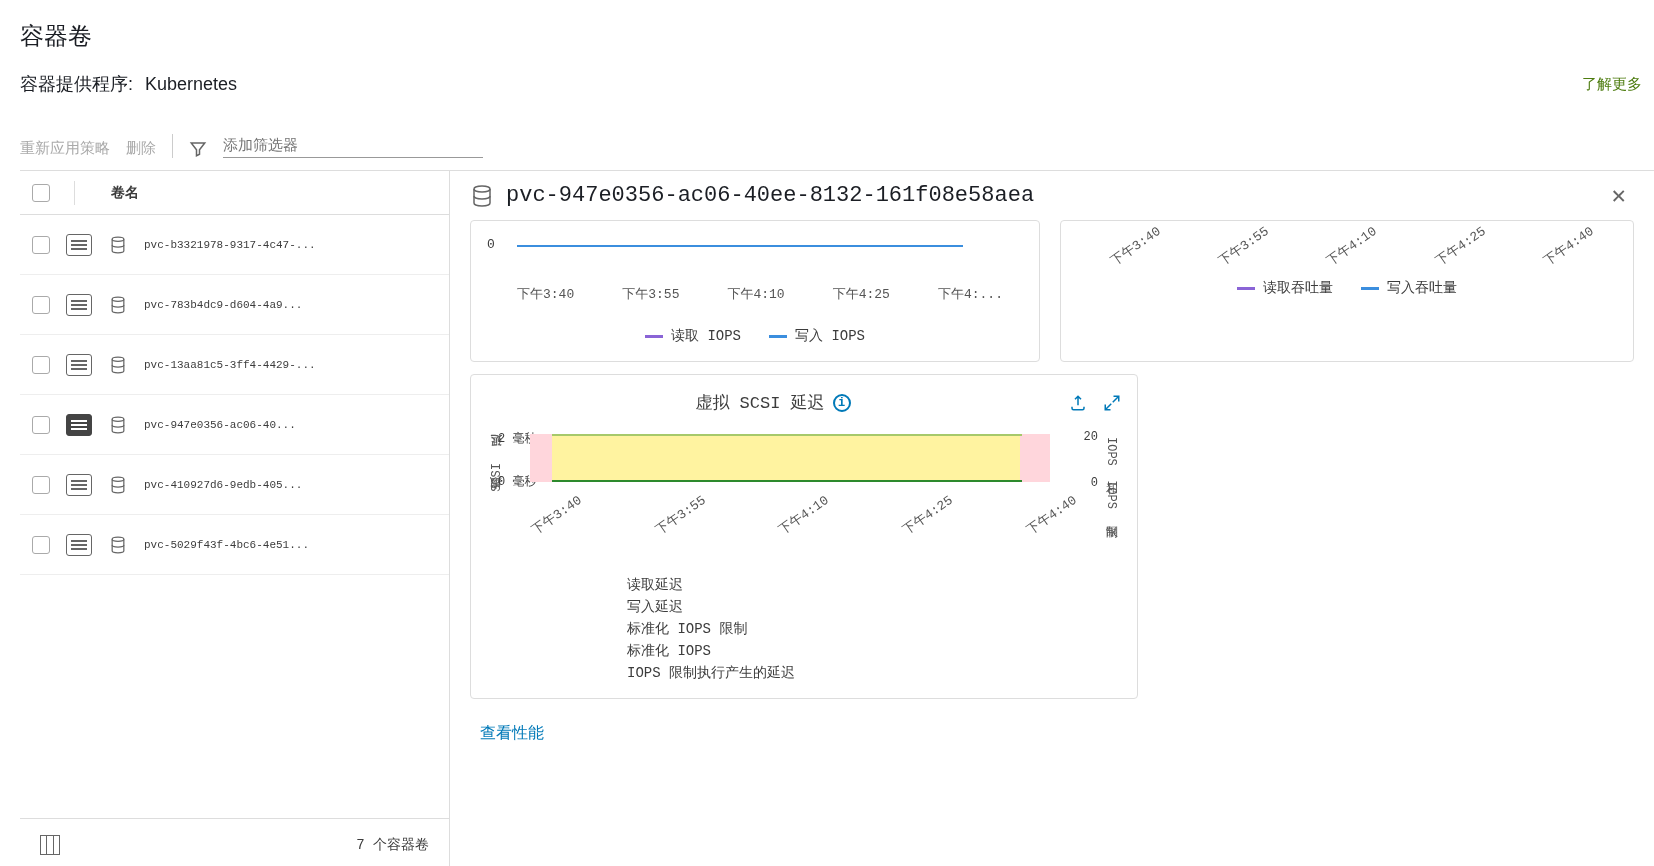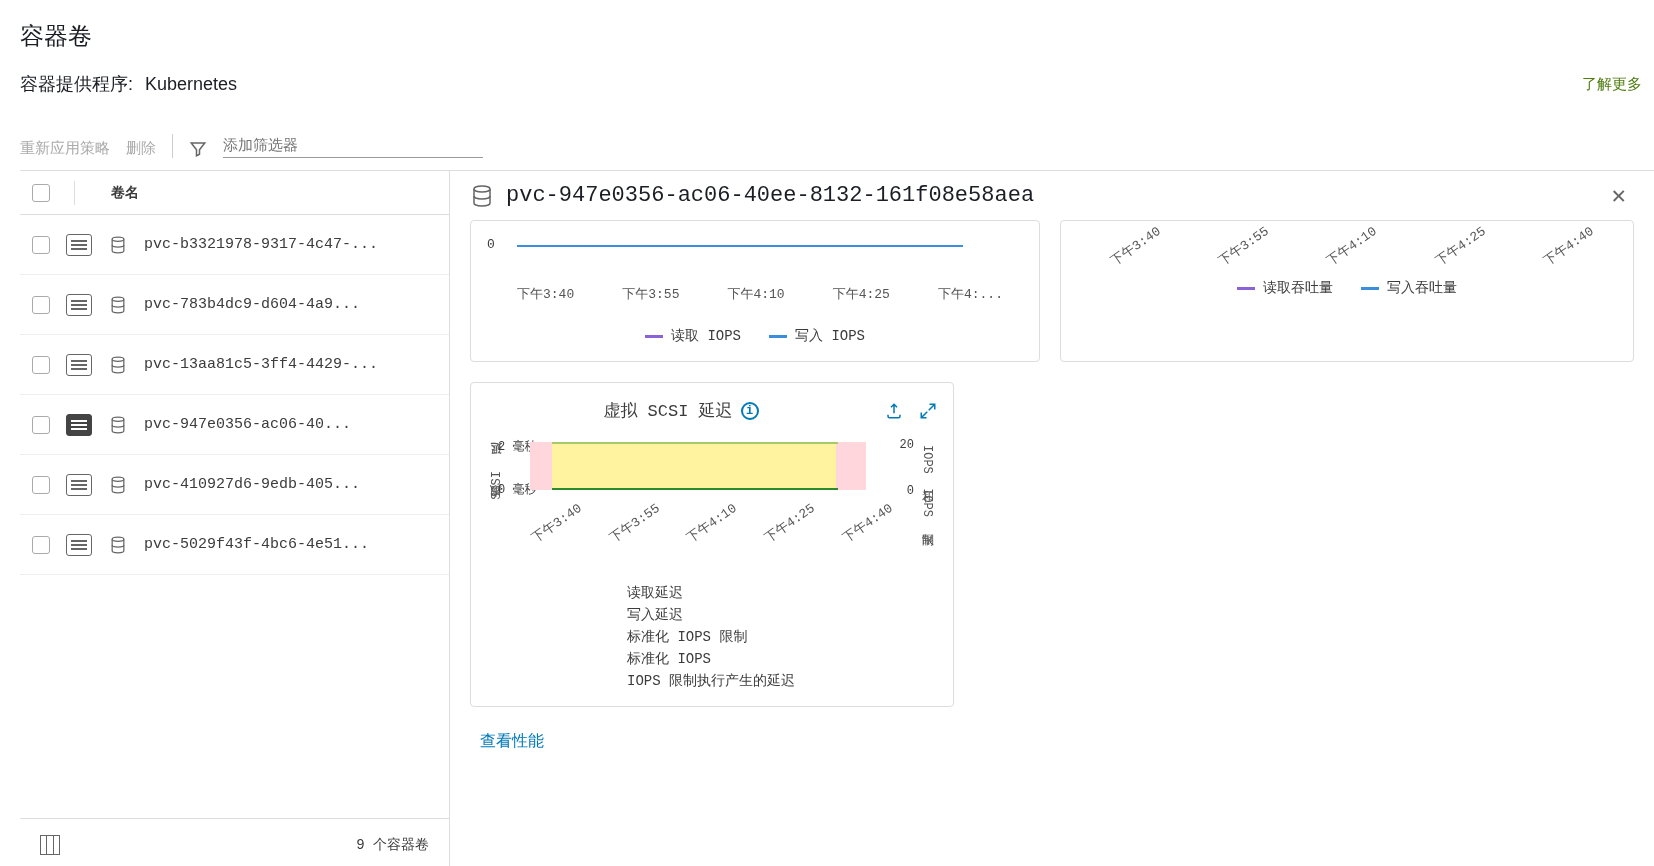--- a/index.html
+++ b/index.html
@@ -22,21 +22,21 @@
 .thead .sep2 { width: 1px; height: 24px; background: #ddd; margin-left: 8px; }
 .thead .col { font-weight: 600; padding-left: 20px; }
 .tbody { flex: 1; overflow: hidden; }
 .row { display: flex; align-items: center; height: 60px; border-bottom: 1px solid #eee; padding: 0 12px; gap: 16px; }
 .row .chk { width: 18px; height: 18px; border: 1px solid #aaa; border-radius: 3px; flex-shrink: 0; }
 .row .detail { width: 26px; height: 22px; border: 1px solid #666; border-radius: 3px; display: flex; flex-direction: column; justify-content: center; gap: 2px; padding: 4px; flex-shrink: 0; }
 .row .detail .line { height: 2px; background: #666; }
 .row.sel .detail { background: #444; border-color: #444; }
 .row.sel .detail .line { background: #fff; }
 .row .db { width: 20px; flex-shrink: 0; }
-.row .name { white-space: nowrap; overflow: hidden; text-overflow: ellipsis; font-size: 15px; }
+.row .name { white-space: nowrap; overflow: hidden; text-overflow: ellipsis; font-size: 11px; }
 .tfoot { height: 52px; border-top: 1px solid #ddd; display: flex; align-items: center; justify-content: space-between; padding: 0 20px; }
 .cols-icon { width: 20px; height: 20px; border: 1px solid #666; display: flex; }
 .cols-icon div { flex: 1; border-right: 1px solid #666; }
 .cols-icon div:last-child { border: none; }
 
 .panel { flex: 1; display: flex; flex-direction: column; overflow: hidden; }
 .panel-header { display: flex; align-items: center; padding: 10px 20px; gap: 12px; }
 .panel-header .ptitle { font-size: 22px; color: #1b1e24; flex: 1; }
 .close { font-size: 24px; color: #666; cursor: pointer; padding: 0 8px; }
 .panel-body { flex: 1; overflow-y: scroll; padding: 0 20px 20px 20px; }
@@ -46,21 +46,21 @@
 .cardA { width: 570px; flex: none; }
 .chart-flat { position: relative; height: 40px; }
 .chart-flat .axis-y { position: absolute; left: 0; top: 0; font-size: 13px; }
 .chart-flat .flatline { position: absolute; left: 30px; right: 60px; top: 8px; height: 2px; background: #3b8ede; }
 .xticks { display: flex; justify-content: space-between; padding: 0 20px 0 30px; font-size: 13px; color: #555; margin-top: 8px; }
 .xticks.rotated span { transform: rotate(-35deg); display: inline-block; white-space: nowrap; }
 .legend { display: flex; justify-content: center; gap: 28px; margin-top: 24px; font-size: 14px; }
 .legend .item { display: flex; align-items: center; gap: 8px; }
 .legend .sw { width: 18px; height: 3px; }
 
-.latency-card { width: 484px; margin-top: 20px; }
+.latency-card { width: 668px; margin-top: 12px; }
 .card-head { display: flex; align-items: center; gap: 10px; margin-bottom: 16px; }
 .card-head .t { flex: 1; text-align: center; font-size: 17px; display: flex; justify-content: center; align-items: center; gap: 8px; }
 .info-icon { width: 18px; height: 18px; border: 2px solid #0079b8; border-radius: 50%; color: #0079b8; display: inline-flex; align-items: center; justify-content: center; font-size: 12px; font-weight: bold; }
 .act-icons { display: flex; gap: 16px; }
 .act-icons svg { width: 18px; height: 18px; }
 .latency-chart { display: flex; }
 .yaxis-l { writing-mode: vertical-rl; transform: rotate(180deg); font-size: 12px; text-align: center; padding: 0 2px; color: #555; }
 .yaxis-r { writing-mode: vertical-rl; font-size: 12px; text-align: center; padding: 0 2px; color: #555; }
 .plot { flex: 1; }
 .plot-area { position: relative; height: 60px; margin: 0 30px; }
@@ -191,21 +191,21 @@
             </svg>
             <div class="name">pvc-5029f43f-4bc6-4e51...</div>
           </div>
         </div>
       <div class="tfoot">
         <div class="cols-icon">
             <div></div>
             <div></div>
             <div></div>
           </div>
-        <span>9 个容器卷</span>
+        <span>7 个容器卷</span>
       </div>
     </div>
 
     <div class="panel">
       <div class="panel-header">
         <svg width="24" height="24" viewBox="0 0 24 24" fill="none" stroke="#666" stroke-width="1.5">
             <ellipse cx="12" cy="5" rx="8" ry="3"></ellipse>
             <path d="M4 5v14c0 1.7 3.6 3 8 3s8-1.3 8-3V5"></path>
             <path d="M4 12c0 1.7 3.6 3 8 3s8-1.3 8-3"></path>
           </svg>

